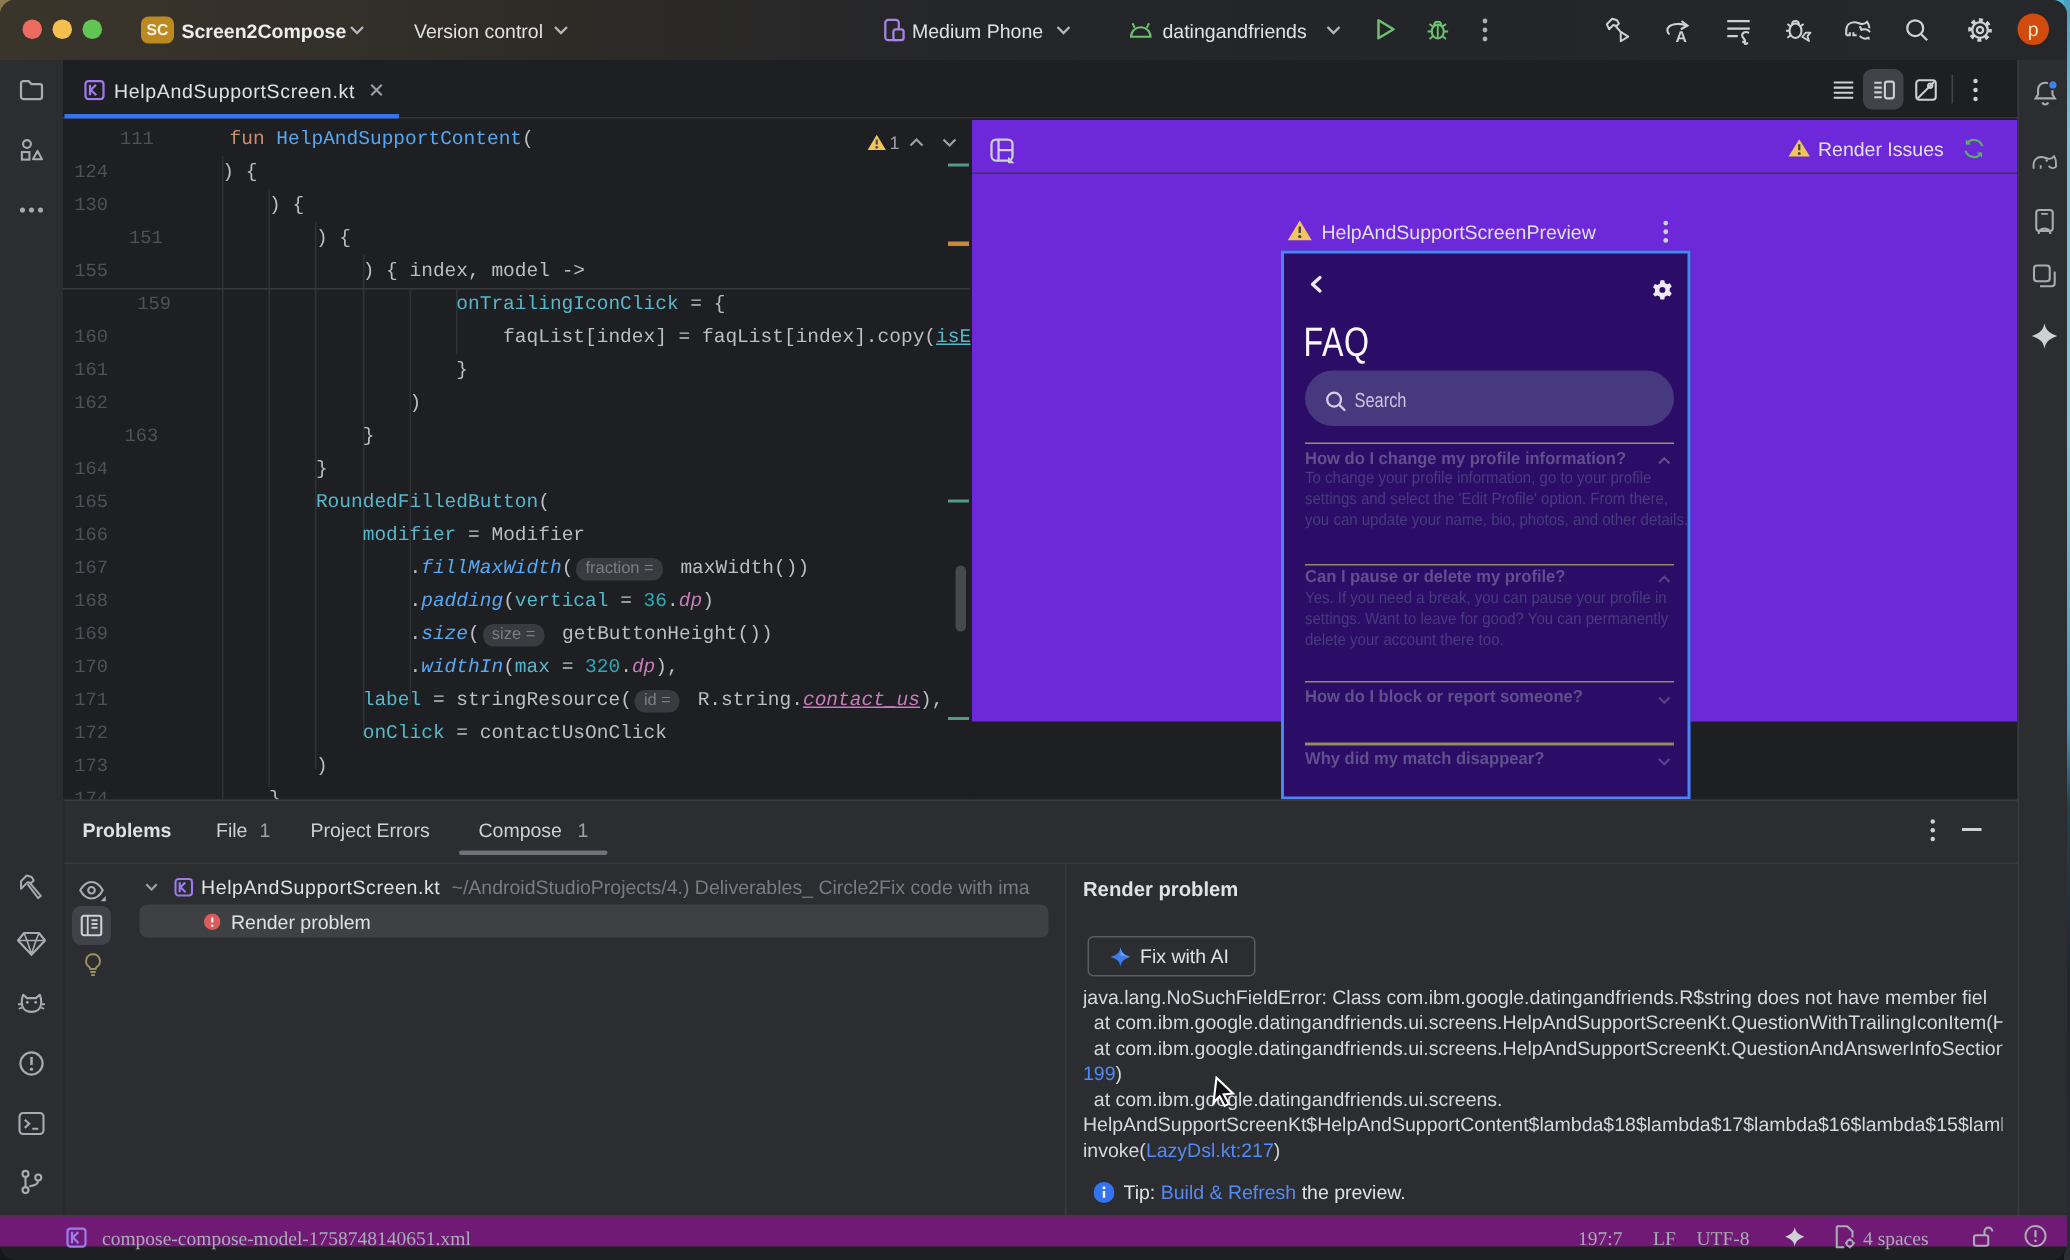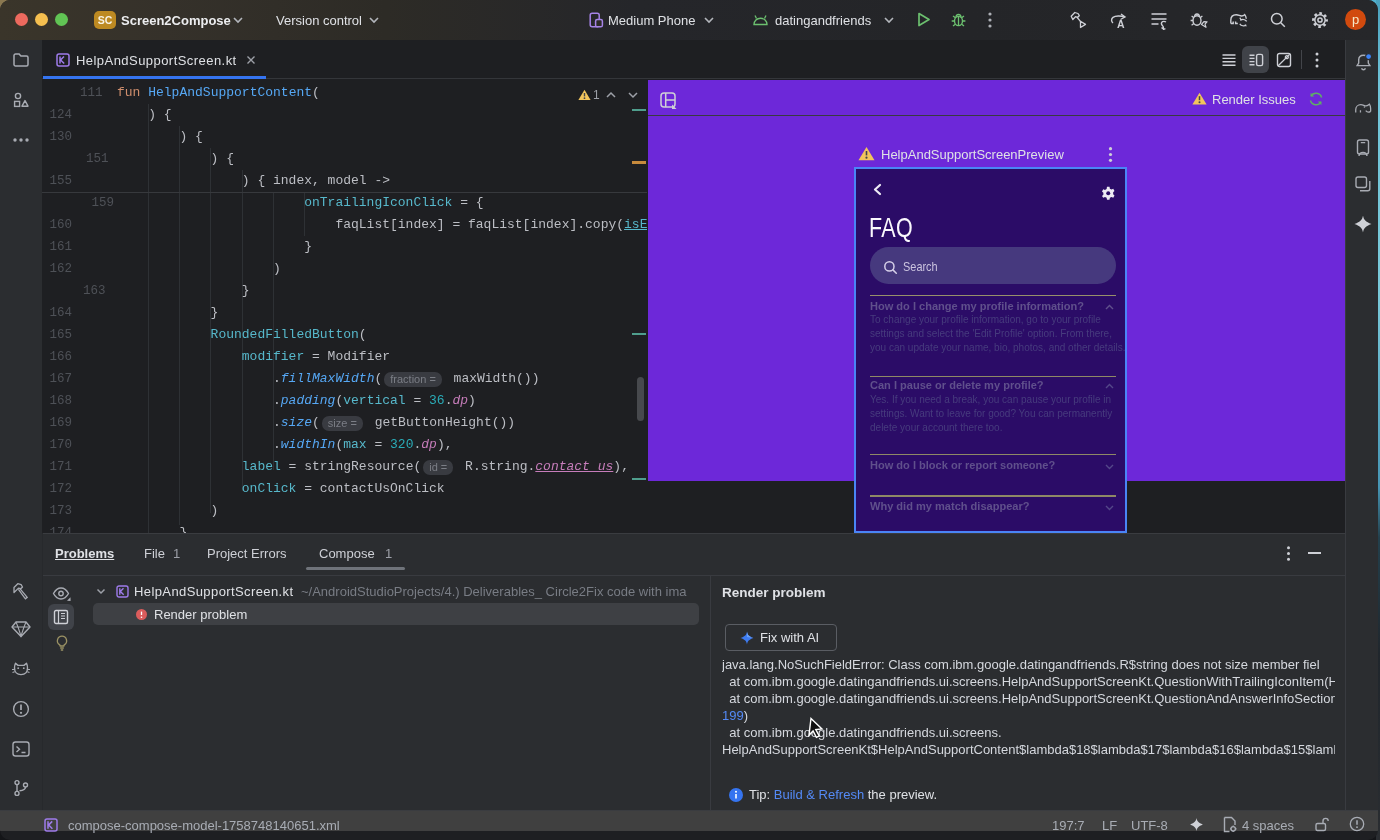--- a/index.html
+++ b/index.html
@@ -17,41 +17,41 @@
   .tl{position:absolute;top:12.5px;width:13px;height:13px;border-radius:50%;}
   
   #lstripe{position:absolute;left:0;top:40px;width:42px;height:770px;background:#2B2D30;}
   
   #tabbar{position:absolute;left:42px;top:40px;width:1303px;height:39px;background:#1E1F22;border-bottom:1px solid #34363A;}
   
   #editor{position:absolute;left:42px;top:80px;width:605px;height:453px;background:#1E1F22;overflow:hidden;}
   .ln{position:absolute;left:0;width:30px;text-align:right;font-family:"Liberation Mono",monospace;font-size:12.5px;color:#4E5157;line-height:22px;}
   .cl{position:absolute;left:75px;height:22px;line-height:22px;font-family:"Liberation Mono",monospace;font-size:13px;color:#BCBEC4;white-space:pre;display:flex;align-items:center;}
   .cl span{white-space:pre;}
-  .kw{color:#CF8E6D;}
+  .kw{color:#CF8E6D;margin-left:36px;}
   .fn{color:#56A8F5;}
   .ext{color:#56A8F5;font-style:italic;}
   .arg{color:#57B8CB;}
   .num{color:#2AACB8;}
   .prop{color:#C77DBB;font-style:italic;}
   .propu{color:#C77DBB;font-style:italic;text-decoration:underline;}
   .hint{font-family:"Liberation Sans",sans-serif;font-size:11px;color:#7B7E86;background:#393B41;border-radius:7px;padding:1px 6px;margin:0 4px 0 2px;height:15px;line-height:13px;display:inline-block;}
   .guide{position:absolute;width:1px;background:#2E3135;}
   
   #rpane{position:absolute;left:648px;top:80px;width:697px;height:401px;background:#6d28d9;}
   
   #bpanel{position:absolute;left:42px;top:533px;width:1303px;height:277px;background:#2B2D30;border-top:1px solid #3A3C40;}
   .stk{color:#D5D8DE;font-size:13px;line-height:17px;white-space:nowrap;}
   .q{color:#60508C;font-size:11.5px;font-weight:bold;white-space:nowrap;transform:scaleX(.96);transform-origin:0 50%;}
   .a{color:#473C7E;font-size:11px;white-space:nowrap;transform:scaleX(.91);transform-origin:0 50%;}
   .lnk{color:#548AF7;}
   
   #rstripe{position:absolute;left:1345px;top:40px;width:33px;height:770px;background:#2B2D30;border-left:1px solid #393B40;}
   
-  #status{position:absolute;left:0;top:810px;width:1378px;height:21px;background:#404040;border-top:1px solid #3A3C40;}
+  #status{position:absolute;left:0;top:810px;width:1378px;height:21px;background:#701a75;border-top:1px solid #3A3C40;font-family:Liberation Serif, serif;}
 </style>
 </head>
 <body>
 <div id="desk">
   <div class="abs" style="left:0;top:0;width:16px;height:16px;background:#8A7850;"></div>
   <div class="abs" style="left:1358px;top:0;width:22px;height:20px;background:#52B2D0;"></div>
   <div class="abs" style="left:1376px;top:0;width:4px;height:840px;background:linear-gradient(180deg,#49a0bd 0%,#6fc3d8 10%,#79c9da 35%,#4695b4 58%,#23404d 64%,#20262c 78%,#2a2d31 100%);"></div>
   <div class="abs" style="left:0;top:824px;width:16px;height:16px;background:#141518;"></div>
 </div>
 <div id="win">
@@ -359,21 +359,21 @@
           <path d="M1 1l3.5 3.5L8 1" stroke="#544789" stroke-width="1.4" fill="none"></path>
         </svg>
       <div class="abs" style="left:14px;top:326px;width:246px;height:1.5px;background:#8F8966;"></div>
       <div class="abs q" style="left:14px;top:331px;">Why did my match disappear?</div>
       <svg class="abs" style="left:249px;top:336px;" width="9" height="6" viewBox="0 0 9 6">
           <path d="M1 1l3.5 3.5L8 1" stroke="#544789" stroke-width="1.4" fill="none"></path>
         </svg>
     </div>
   </div>
   <div id="bpanel">
-    <div class="abs txt" style="left:13px;top:12px;font-weight:bold;text-decoration:underline;">Problems</div>
+    <div class="abs txt" style="left:13px;top:12px;font-weight:bold;">Problems</div>
     <div class="abs txt" style="left:102px;top:12px;color:#CED0D6;">File</div>
     <div class="abs dim" style="left:131px;top:12px;font-size:13px;">1</div>
     <div class="abs txt" style="left:165px;top:12px;color:#CED0D6;">Project Errors</div>
     <div class="abs txt" style="left:277px;top:12px;color:#CED0D6;">Compose</div>
     <div class="abs dim" style="left:343px;top:12px;font-size:13px;">1</div>
     <div class="abs" style="left:264px;top:33px;width:99px;height:3px;border-radius:2px;background:#6F737A;"></div>
     <div class="abs" style="left:0px;top:41px;width:1303px;height:1px;background:#393B40;"></div>
     <div class="abs" style="left:668px;top:42px;width:1px;height:235px;background:#393B40;"></div>
 
     <svg class="abs" style="left:10px;top:51px;" width="20" height="17" viewBox="0 0 20 17">
@@ -415,26 +415,27 @@
       </svg>
     <div class="abs" style="left:1266px;top:18px;width:13px;height:1.6px;background:#CED0D6;"></div>
     <div class="abs txt" style="left:680px;top:51px;font-weight:bold;font-size:13.5px;">Render problem</div>
     <div class="abs" style="left:683px;top:90px;width:112px;height:27px;border:1px solid #5A5D63;border-radius:4px;"></div>
     <svg class="abs" style="left:698px;top:96.5px;" width="14" height="14" viewBox="0 0 14 14">
         <path d="M7 .5C7.6 4 8.8 5.3 13.5 7 8.8 8.7 7.6 10 7 13.5 6.4 10 5.2 8.7.5 7 5.2 5.3 6.4 4 7 .5z" fill="#3E7BF0"></path>
         <path d="M7 .5C7.6 4 8.8 5.3 13.5 7L7 6z" fill="#69A1F6"></path>
       </svg>
     <div class="abs txt" style="left:718px;top:96px;">Fix with AI</div>
     <div class="abs" style="left:680px;top:122px;width:613px;height:124px;overflow:hidden;">
-      <div class="stk">java.lang.NoSuchFieldError: Class com.ibm.google.datingandfriends.R$string does not size member fiel</div>
+      <div class="stk">java.lang.NoSuchFieldError: Class com.ibm.google.datingandfriends.R$string does not have member fiel</div>
       <div class="stk">&nbsp;&nbsp;at com.ibm.google.datingandfriends.ui.screens.HelpAndSupportScreenKt.QuestionWithTrailingIconItem(H</div>
       <div class="stk">&nbsp;&nbsp;at com.ibm.google.datingandfriends.ui.screens.HelpAndSupportScreenKt.QuestionAndAnswerInfoSection(H</div>
       <div class="stk"><span class="lnk">199</span>)</div>
       <div class="stk">&nbsp;&nbsp;at com.ibm.google.datingandfriends.ui.screens.</div>
       <div class="stk">HelpAndSupportScreenKt$HelpAndSupportContent$lambda$18$lambda$17$lambda$16$lambda$15$lambda$14$lambd</div>
+      <div class="stk">invoke(<span class="lnk">LazyDsl.kt:217</span>)</div>
     </div>
     <svg class="abs" style="left:687px;top:254px;" width="14" height="14" viewBox="0 0 14 14">
         <circle cx="7" cy="7" r="7" fill="#3574F0"></circle>
         <circle cx="7" cy="3.8" r="1" fill="#fff"></circle>
         <path d="M7 6v4.5" stroke="#fff" stroke-width="1.6"></path>
       </svg>
     <div class="abs txt" style="left:707px;top:253px;">Tip: <span class="lnk">Build &amp; Refresh</span> the preview.</div>
   </div>
   <div class="abs" style="left:42px;top:533px;width:1px;height:277px;background:#27292c;"></div>
   <div id="rstripe">

